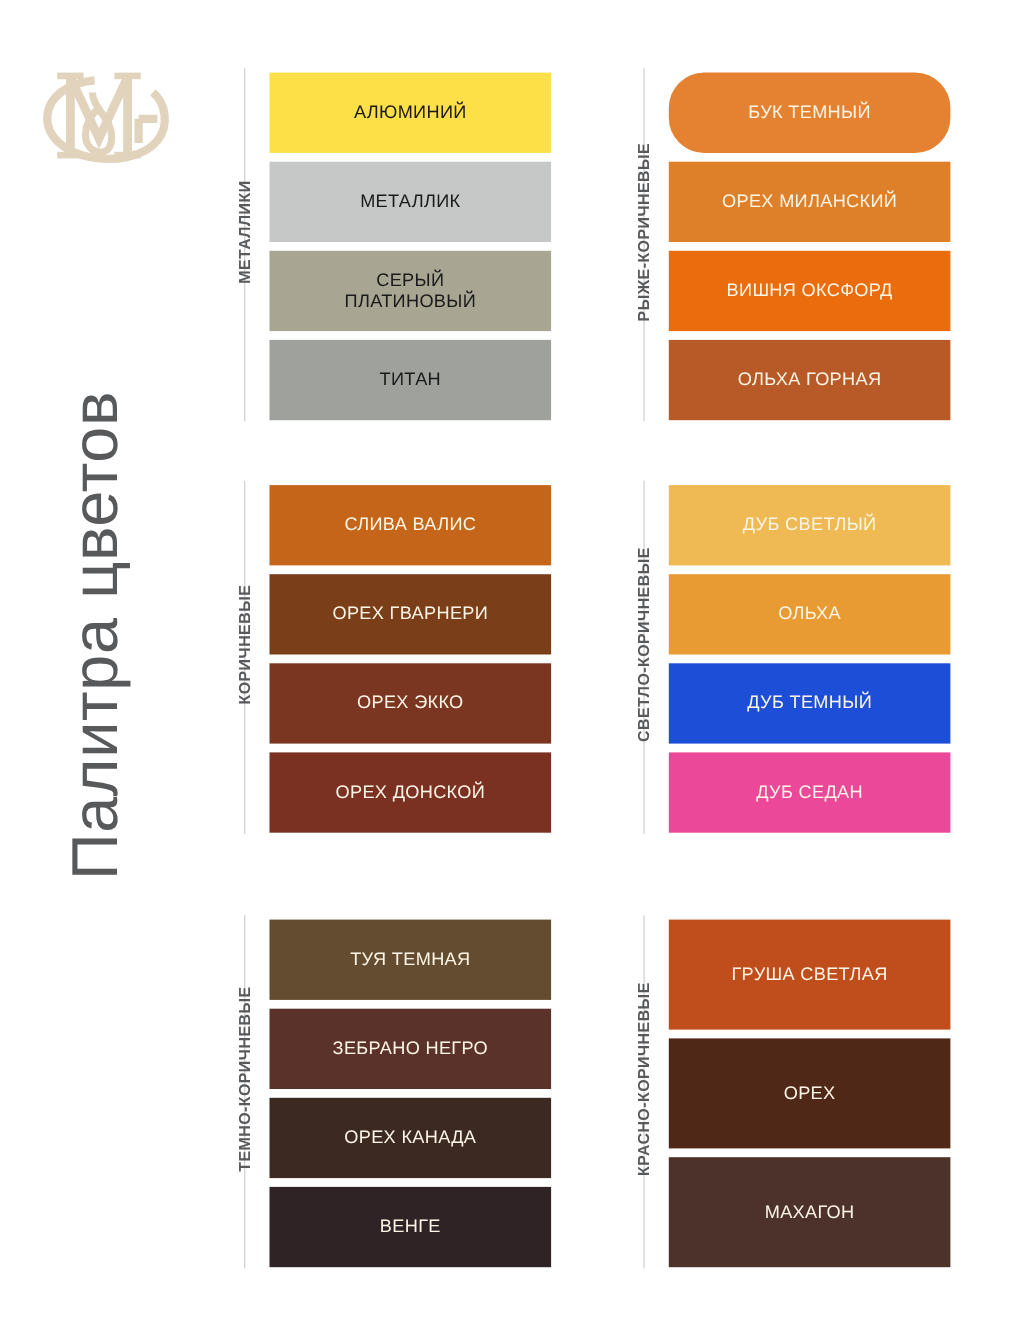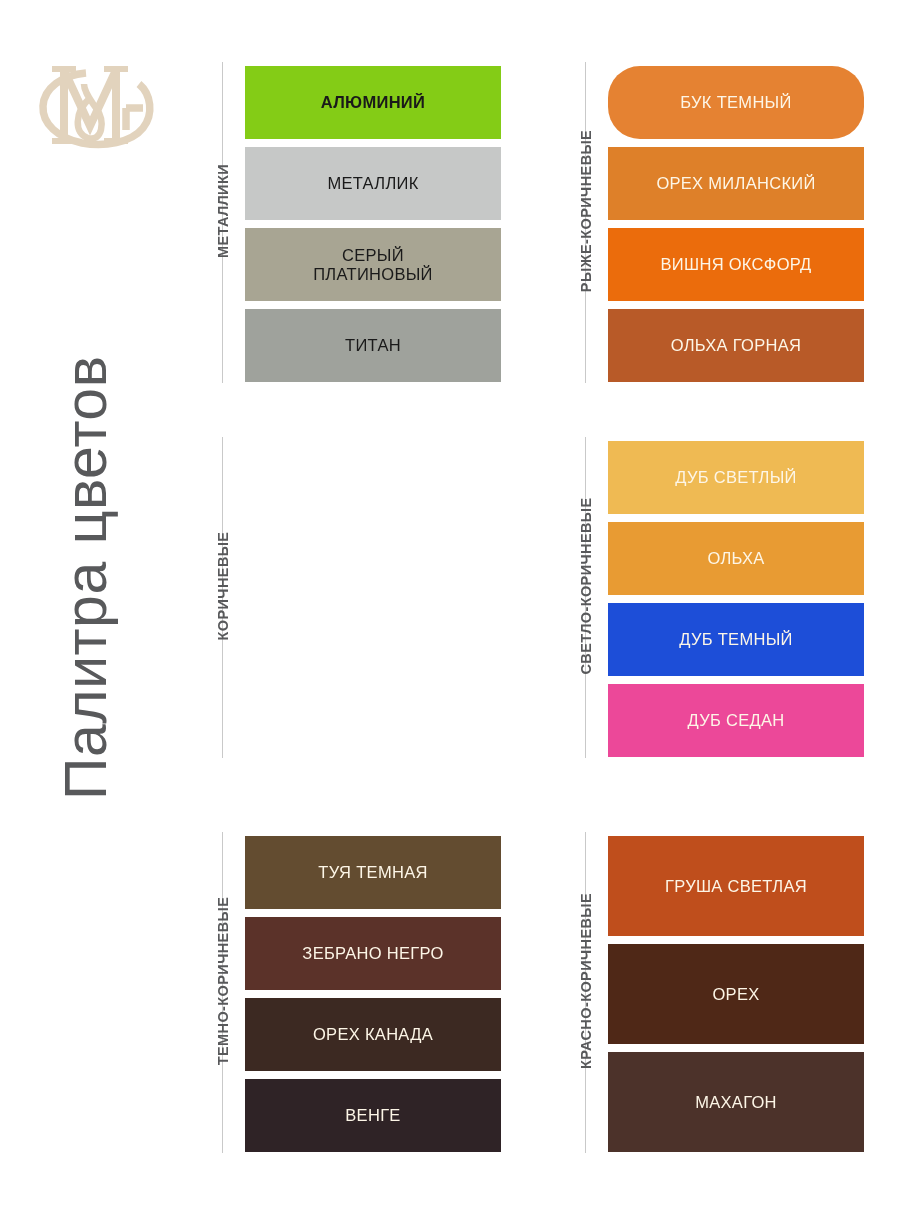--- a/index.html
+++ b/index.html
@@ -164,40 +164,46 @@
 
     <div id="page-title">Палитра цветов</div>
 
   </div>
 
   <div id="palette-grid">
       <div class="group row-1 col-left">
         <div class="group-rule"></div>
         <div class="group-label">МЕТАЛЛИКИ</div>
         <div class="swatch-stack">
-          <div class="swatch dark-text" style="background: #84cc16; font-weight: bold;">АЛЮМИНИЙ</div>
+          <div class="swatch dark-text" style="background: #fde047;">АЛЮМИНИЙ</div>
           <div class="swatch dark-text" style="background: rgb(198, 200, 199); text-align: center;">МЕТАЛЛИК</div>
           <div class="swatch dark-text" style="background: rgb(168, 165, 147);">СЕРЫЙ
 ПЛАТИНОВЫЙ</div>
           <div class="swatch dark-text" style="background: rgb(159, 162, 156);">ТИТАН</div>
         </div>
       </div>
       <div class="group row-1 col-right">
         <div class="group-rule"></div>
         <div class="group-label">РЫЖЕ-КОРИЧНЕВЫЕ</div>
         <div class="swatch-stack">
           <div class="swatch light-text" style="background: rgb(229, 130, 50); border-radius: 32px;">БУК ТЕМНЫЙ</div>
           <div class="swatch light-text" style="background: rgb(222, 128, 41);">ОРЕХ МИЛАНСКИЙ</div>
           <div class="swatch light-text" style="background: rgb(235, 108, 12);">ВИШНЯ ОКСФОРД</div>
           <div class="swatch light-text" style="background: rgb(184, 90, 40);">ОЛЬХА ГОРНАЯ</div>
         </div>
       </div>
       <div class="group row-2 col-left">
         <div class="group-rule"></div>
         <div class="group-label">КОРИЧНЕВЫЕ</div>
+        <div class="swatch-stack">
+          <div class="swatch light-text" style="background: rgb(196, 101, 26);">СЛИВА ВАЛИС</div>
+          <div class="swatch light-text" style="background: rgb(122, 62, 24);">ОРЕХ ГВАРНЕРИ</div>
+          <div class="swatch light-text" style="background: rgb(123, 54, 33);">ОРЕХ ЭККО</div>
+          <div class="swatch light-text" style="background: rgb(122, 49, 34);">ОРЕХ ДОНСКОЙ</div>
+        </div>
       </div>
       <div class="group row-2 col-right">
         <div class="group-rule"></div>
         <div class="group-label">СВЕТЛО-КОРИЧНЕВЫЕ</div>
         <div class="swatch-stack">
           <div class="swatch light-text" style="background: rgb(239, 186, 83);">ДУБ СВЕТЛЫЙ</div>
           <div class="swatch light-text" style="background: rgb(232, 155, 51);">ОЛЬХА</div>
           <div class="swatch light-text" style="background: #1d4ed8;">ДУБ ТЕМНЫЙ</div>
           <div class="swatch light-text" style="background: #ec4899;">ДУБ СЕДАН</div>
         </div>

